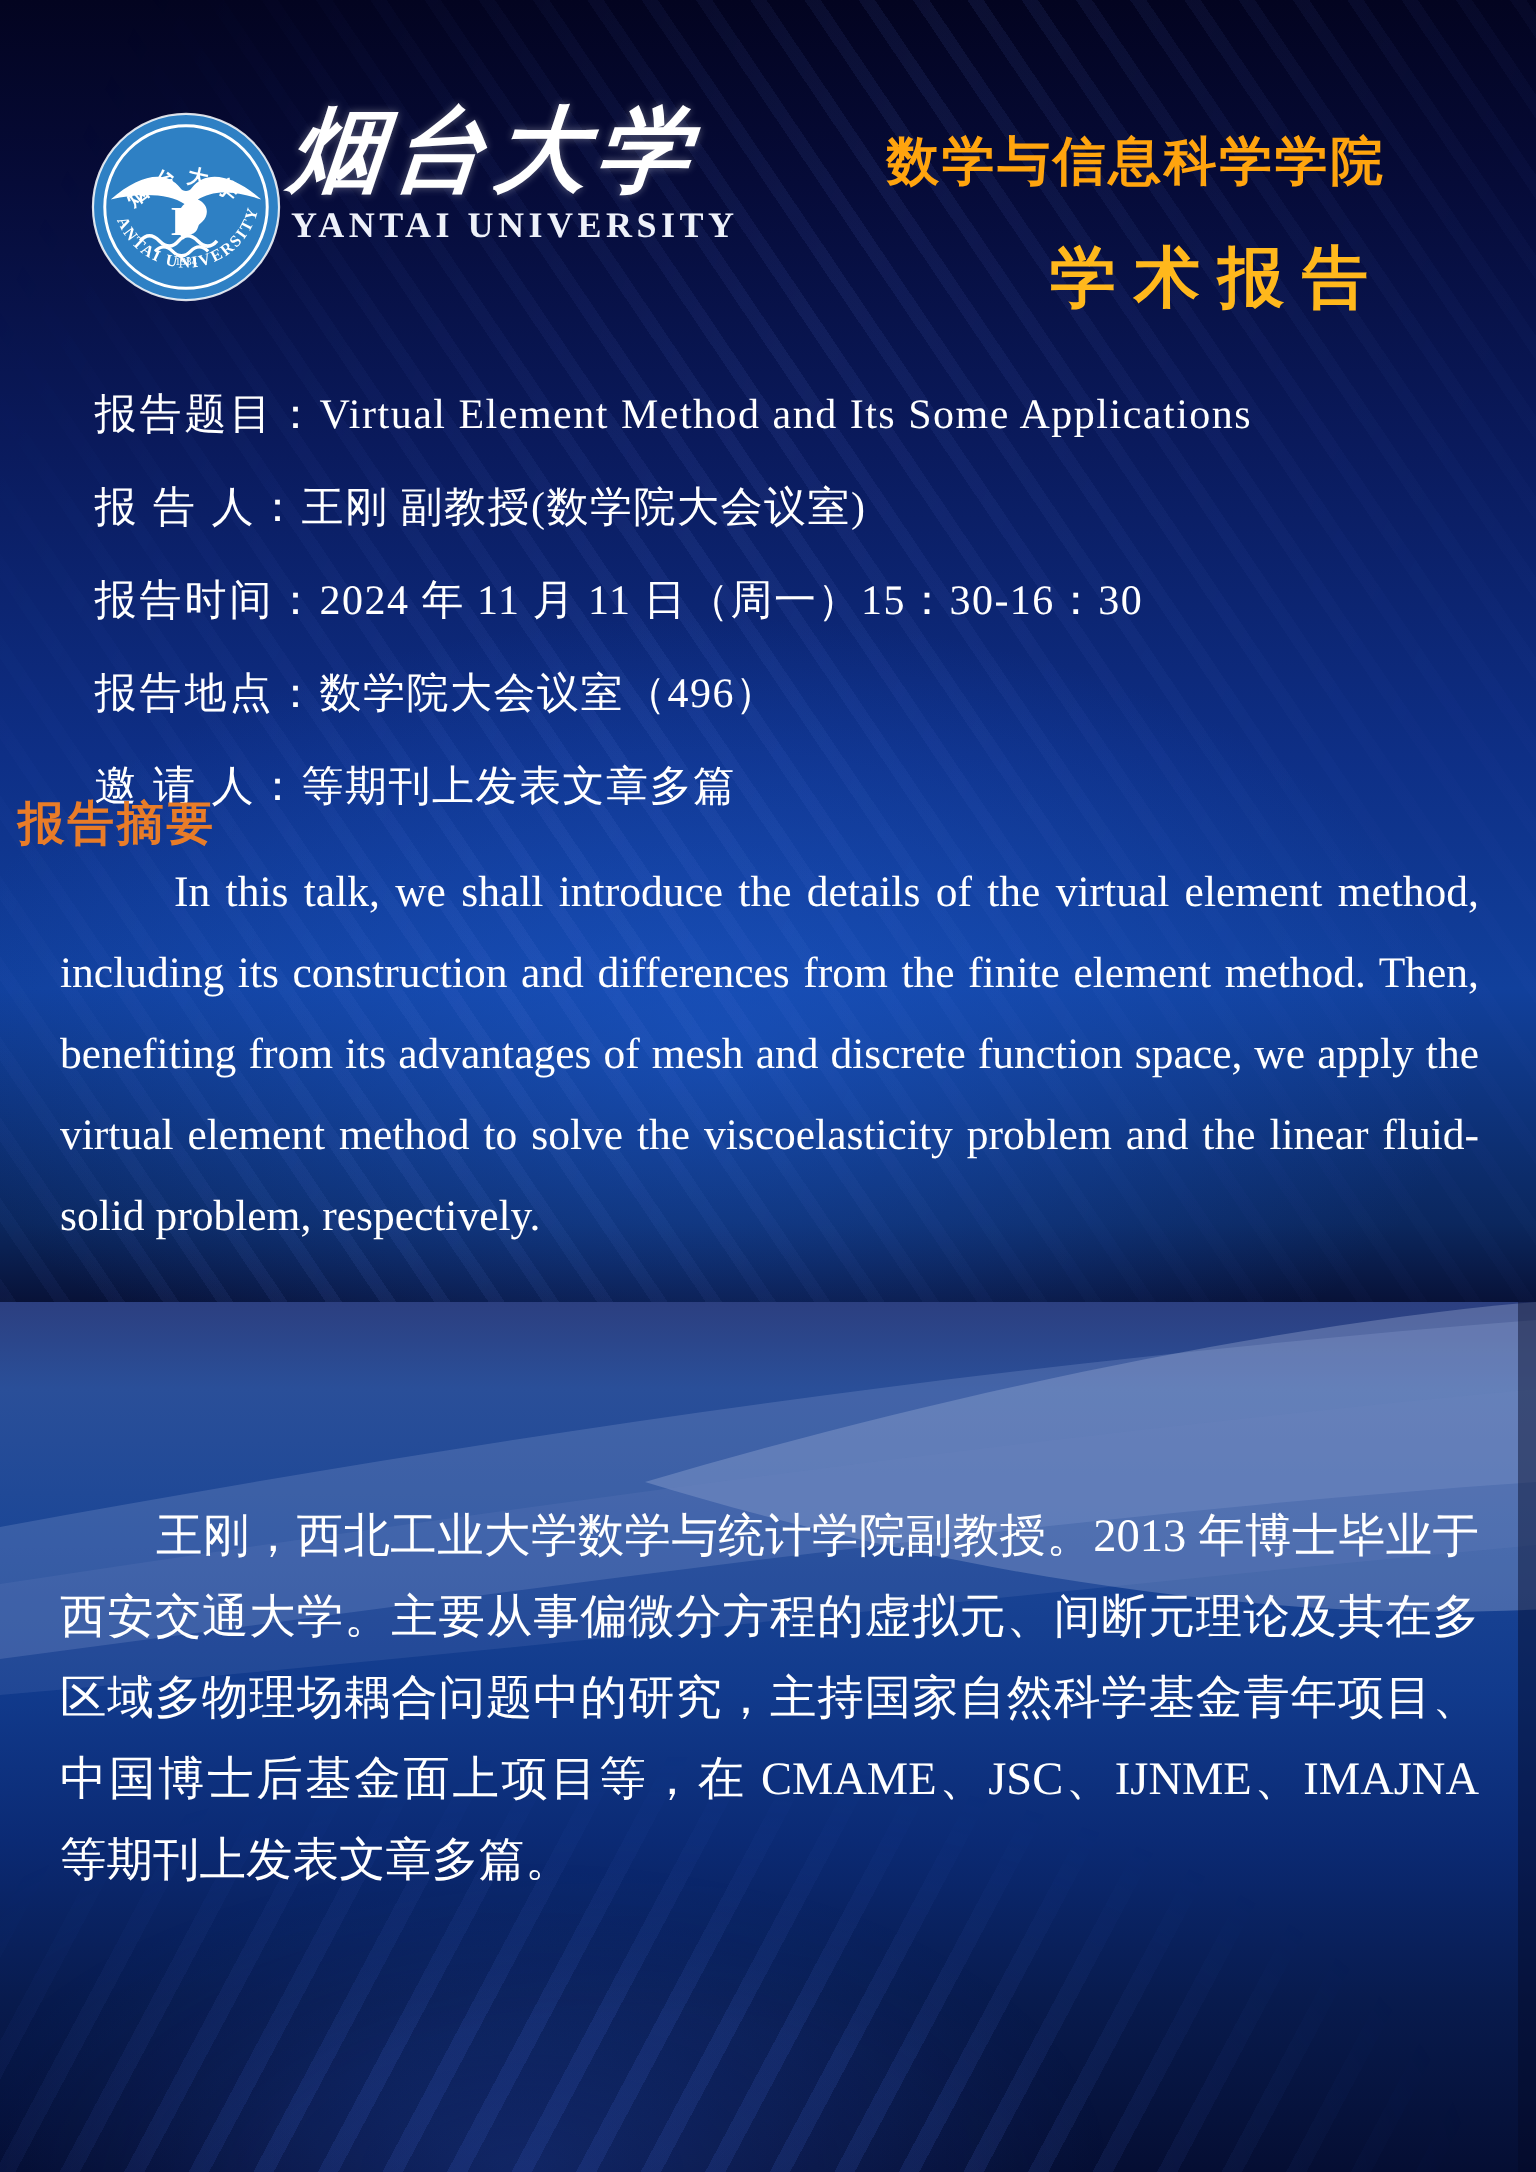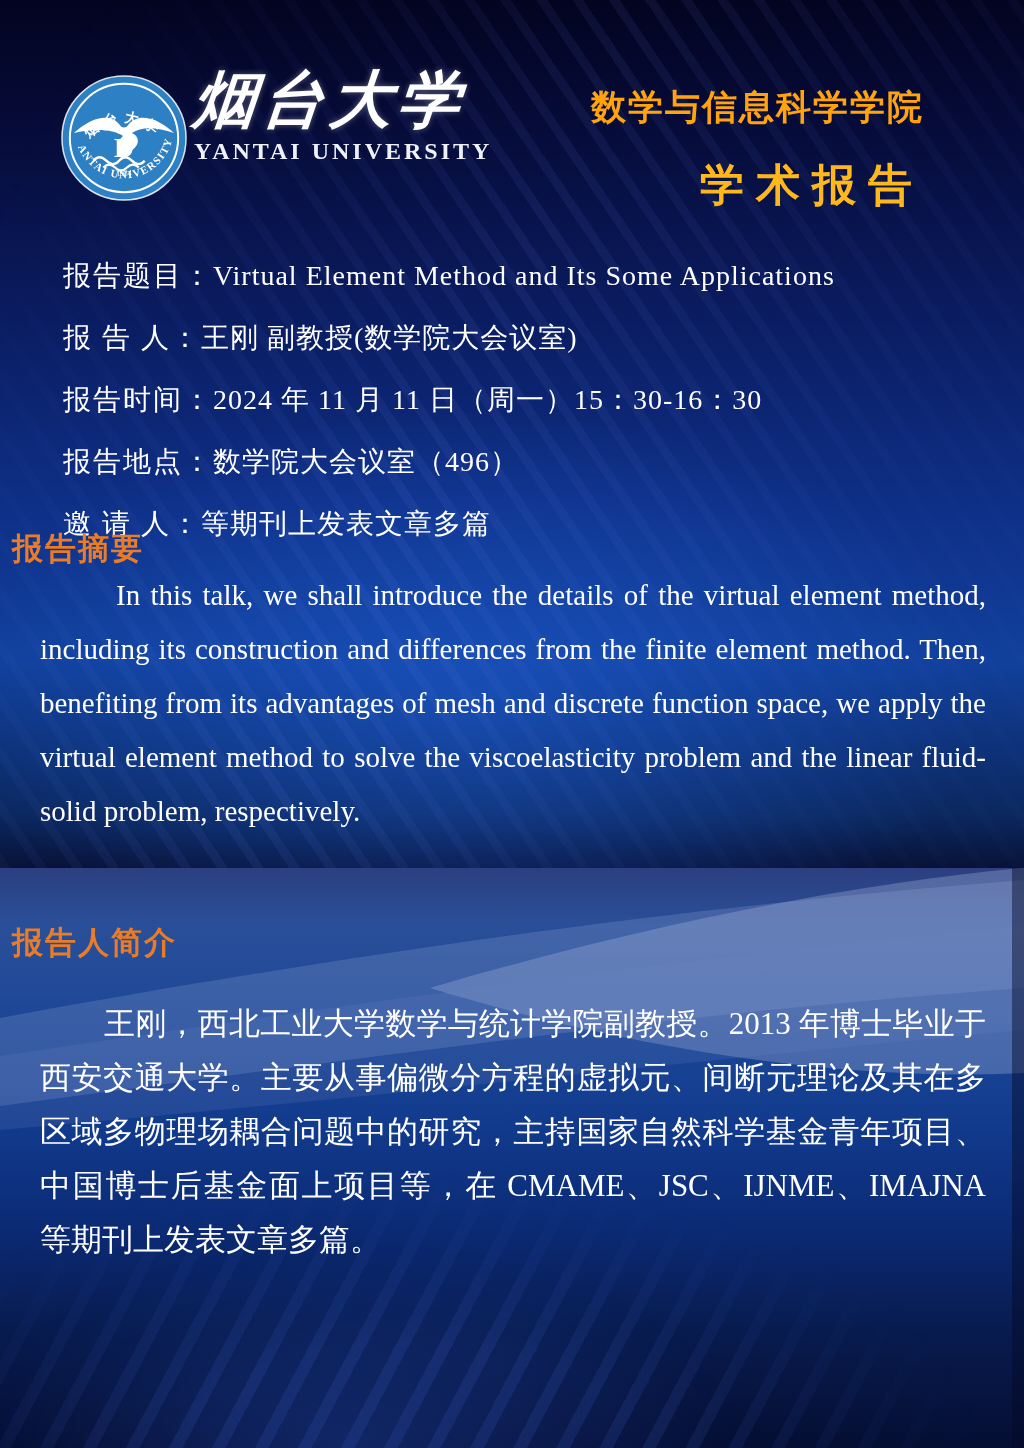--- a/index.html
+++ b/index.html
@@ -122,18 +122,17 @@
   </div>
 
   <div class="sec2">
     <svg class="swoosh" viewBox="0 0 1024 270" preserveAspectRatio="none">
       <path d="M1024,0 L1024,205 C830,215 610,175 430,120 C640,58 860,14 1024,0 Z" fill="rgba(195,204,235,0.28)"></path>
       <path d="M0,150 C300,95 640,42 1024,12 L1024,120 C700,142 350,192 0,238 Z" fill="rgba(160,178,222,0.22)"></path>
       <path d="M0,188 C350,135 700,88 1024,58 L1024,162 C700,192 350,232 0,262 Z" fill="rgba(110,135,195,0.18)"></path>
     </svg>
     <div class="fan"></div>
 
-    <div class="sec-heading h-bio">报告人简介</div>
     <p class="bio-text">王刚，西北工业大学数学与统计学院副教授。2013 年博士毕业于西安交通大学。主要从事偏微分方程的虚拟元、间断元理论及其在多区域多物理场耦合问题中的研究，主持国家自然科学基金青年项目、中国博士后基金面上项目等，在 CMAME、JSC、IJNME、IMAJNA 等期刊上发表文章多篇。</p>
   </div>
 
   <div class="edge-right"></div>
 </div>
 
 </body></html>

